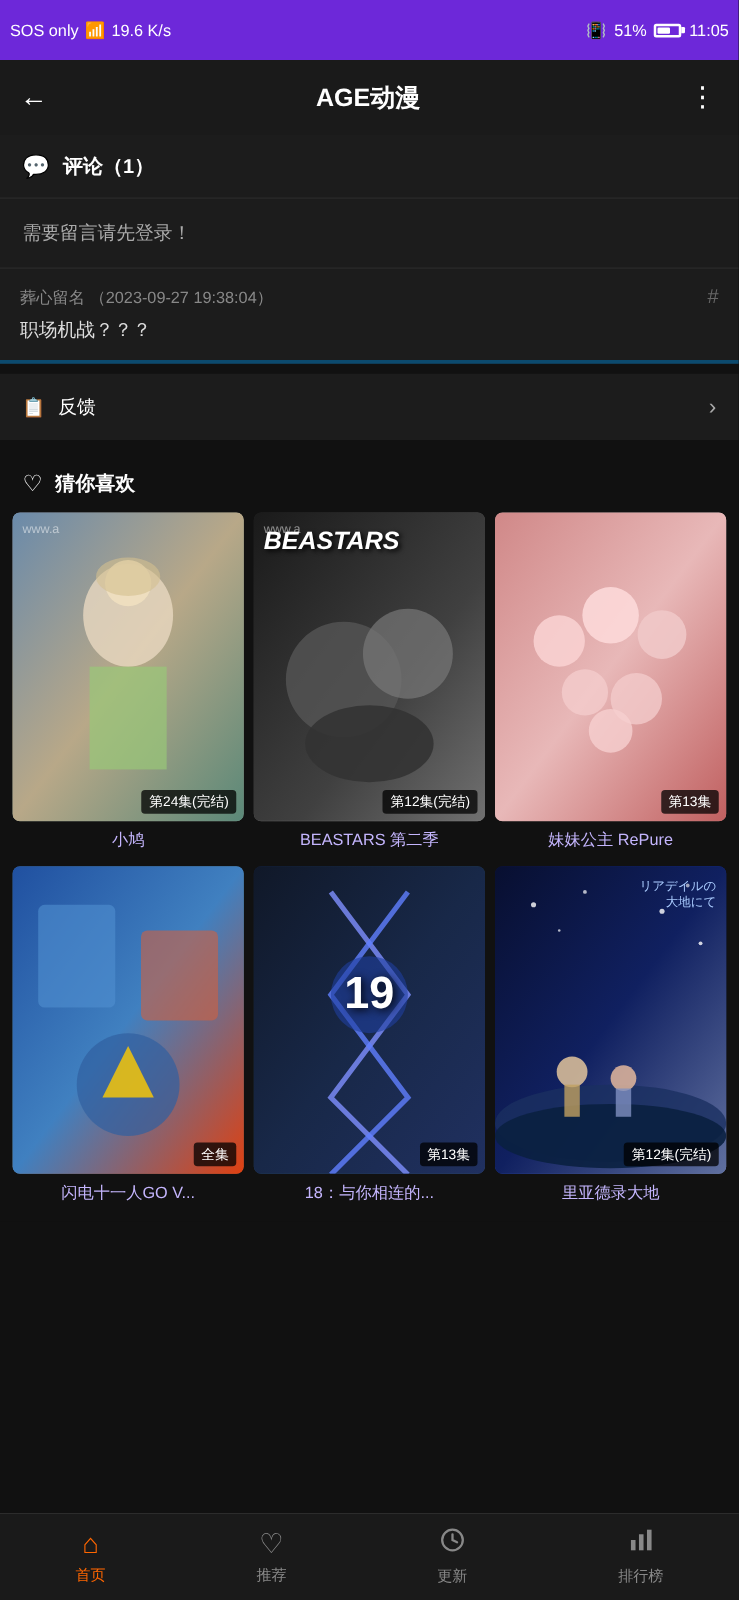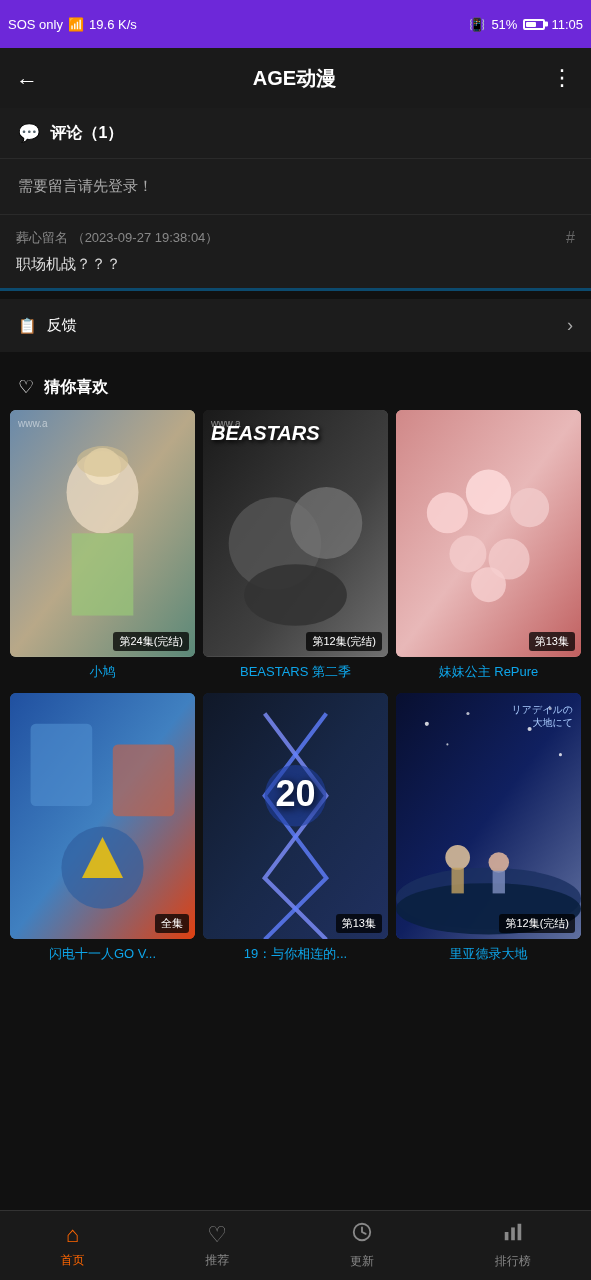--- a/index.html
+++ b/index.html
@@ -206,21 +206,21 @@
       position: absolute;
       bottom: 6px;
       right: 6px;
       background: rgba(0,0,0,0.75);
       color: #fff;
       font-size: 11px;
       padding: 2px 6px;
       border-radius: 3px;
     }
     .anime-title {
-      color: #0ea5e9;
+      color: #c4b5fd;
       font-size: 13px;
       text-align: center;
       padding: 6px 2px 4px;
       white-space: nowrap;
       overflow: hidden;
       text-overflow: ellipsis;
     }
 
     
     .thumb-1 {
@@ -467,25 +467,25 @@
                 <stop offset="50%" style="stop-color:#182848"></stop>
                 <stop offset="100%" style="stop-color:#203060"></stop>
               </linearGradient>
             </defs>
             <rect width="180" height="240" fill="url(#g5)"></rect>
 
             <path d="M60,20 Q90,60 120,100 Q90,140 60,180 Q90,210 120,240" stroke="#8090ff" stroke-width="4" fill="none" opacity="0.8"></path>
             <path d="M120,20 Q90,60 60,100 Q90,140 120,180 Q90,210 60,240" stroke="#6080ff" stroke-width="4" fill="none" opacity="0.8"></path>
             <circle cx="90" cy="100" r="30" fill="#2040a0" opacity="0.6"></circle>
           </svg>
-          <div style="position:absolute;top:80px;left:50%;transform:translateX(-50%);font-size:36px;font-weight:900;color:#fff;text-shadow:2px 2px 8px #000">20</div>
+          <div style="position:absolute;top:80px;left:50%;transform:translateX(-50%);font-size:36px;font-weight:900;color:#fff;text-shadow:2px 2px 8px #000">19</div>
         </div>
         <div class="anime-badge">第13集</div>
       </div>
-      <div class="anime-title">19：与你相连的...</div>
+      <div class="anime-title">18：与你相连的...</div>
     </div>
 
     <div class="anime-card">
       <div class="anime-thumbnail thumb-6">
         <div class="thumb-inner">
           <svg width="100%" height="100%" viewBox="0 0 180 240" xmlns="http://www.w3.org/2000/svg">
             <defs>
               <linearGradient id="g6" x1="0%" y1="0%" x2="100%" y2="100%">
                 <stop offset="0%" style="stop-color:#080f30"></stop>
                 <stop offset="50%" style="stop-color:#102060"></stop>

